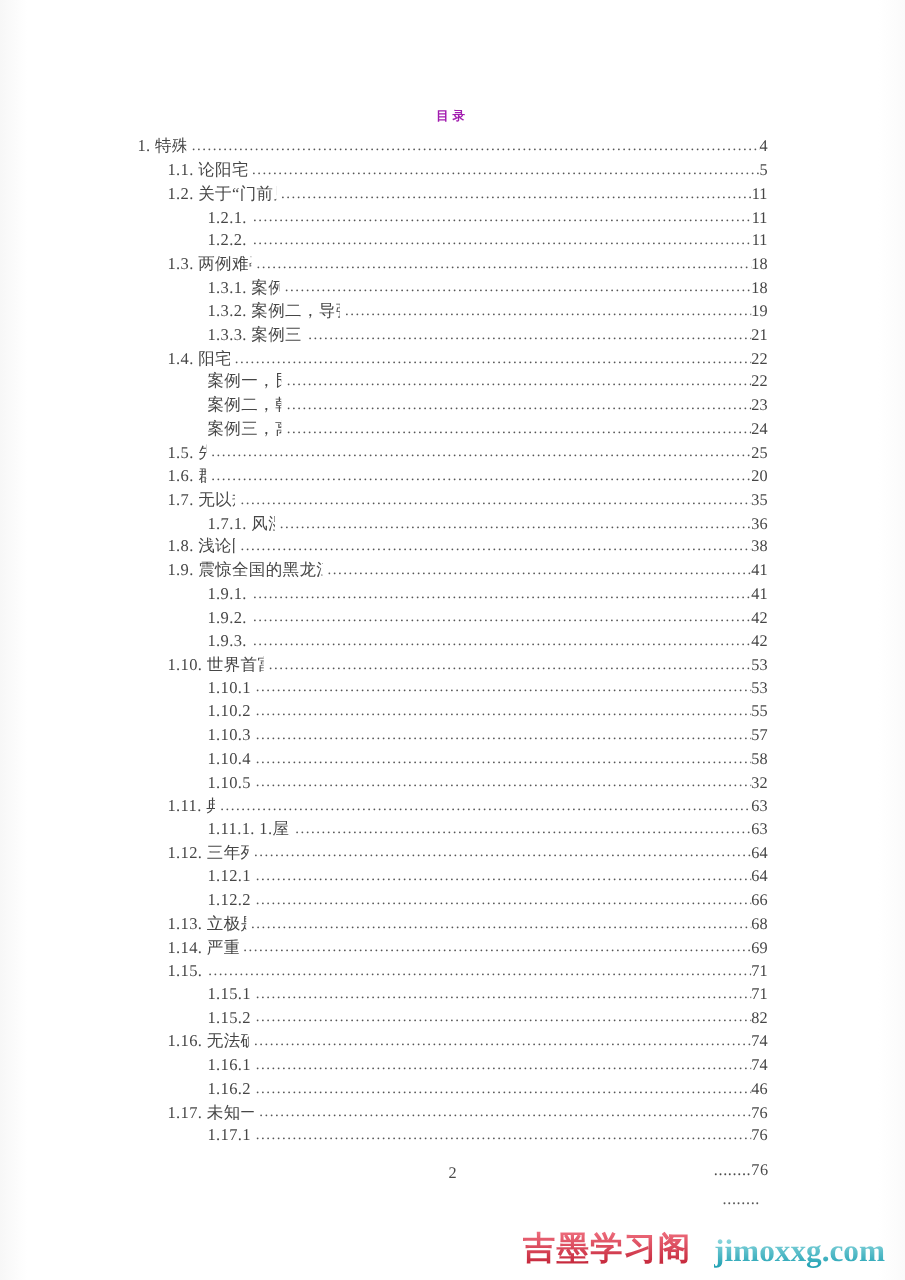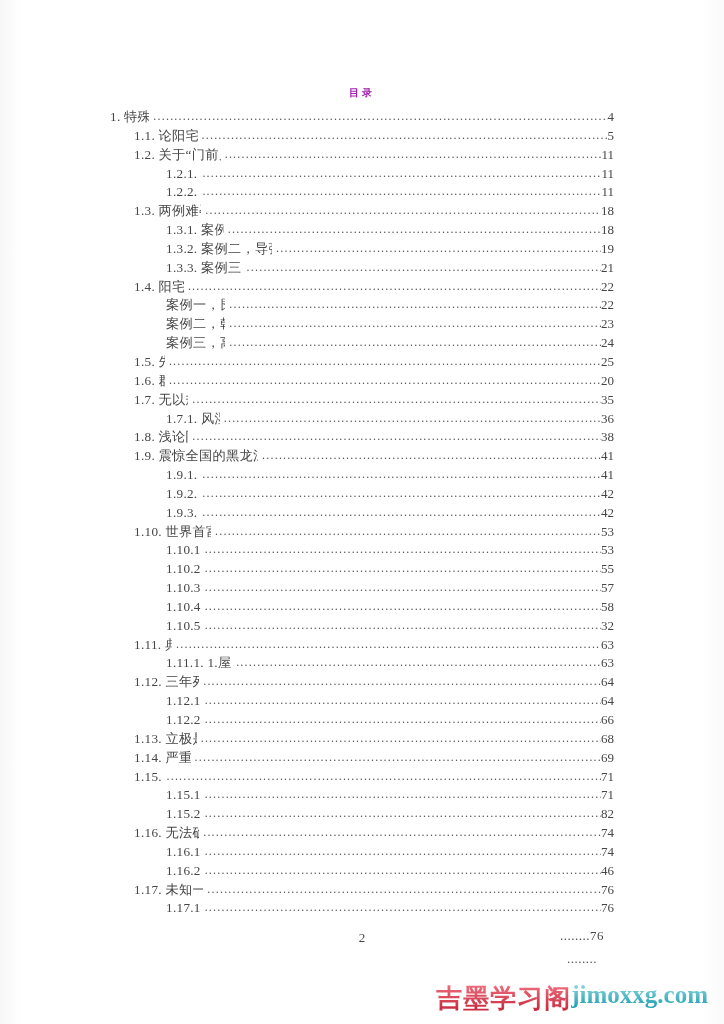--- a/index.html
+++ b/index.html
@@ -61,43 +61,43 @@
     transform: translateY(-1px);
   }
   .toc-page {
     flex: 0 0 auto;
     color: #464646;
     font-size: 13px;
   }
   .overflow-fragments {
     position: absolute;
     top: 924px;
-    right: 120px;
+    right: 109px;
     text-align: right;
     font-size: 13px;
     color: #4a4a4a;
   }
   .fragment-row { line-height: 23px; letter-spacing: 0.5px; }
   .fragment-row.second { margin-right: 7px; color: #555; }
   .page-number {
     position: absolute;
     top: 930px;
     left: 110px;
     width: 504px;
     text-align: center;
     font-size: 13px;
     color: #4a4a4a;
   }
   .footer-watermark {
     position: absolute;
     right: 16px;
     bottom: 8px;
     display: flex;
-    align-items: flex-start;
-    gap: 0;
+    align-items: flex-end;
+    gap: 18px;
   }
   .brand-name {
     font-family: "Liberation Sans", "DejaVu Sans", sans-serif;
     font-weight: 800;
     font-size: 26px;
     letter-spacing: 1px;
     background: linear-gradient(180deg, var(--brand-top, #ef6e7e) 10%, var(--brand-bottom, #c32438) 90%);
     -webkit-background-clip: text;
     background-clip: text;
     color: transparent;

